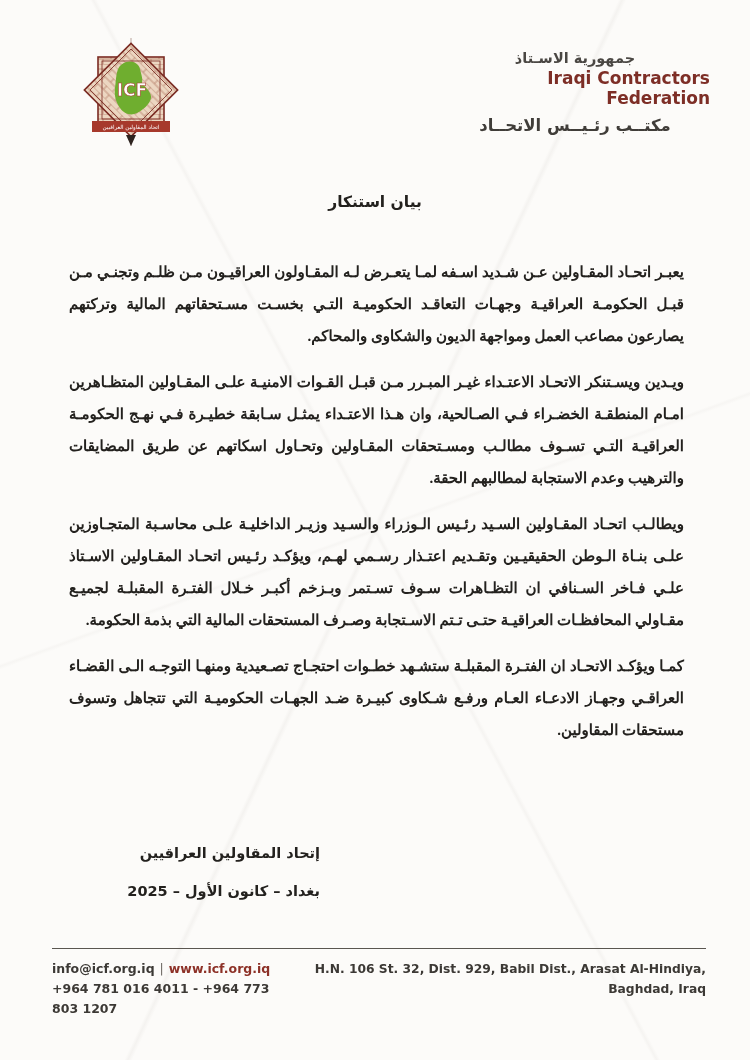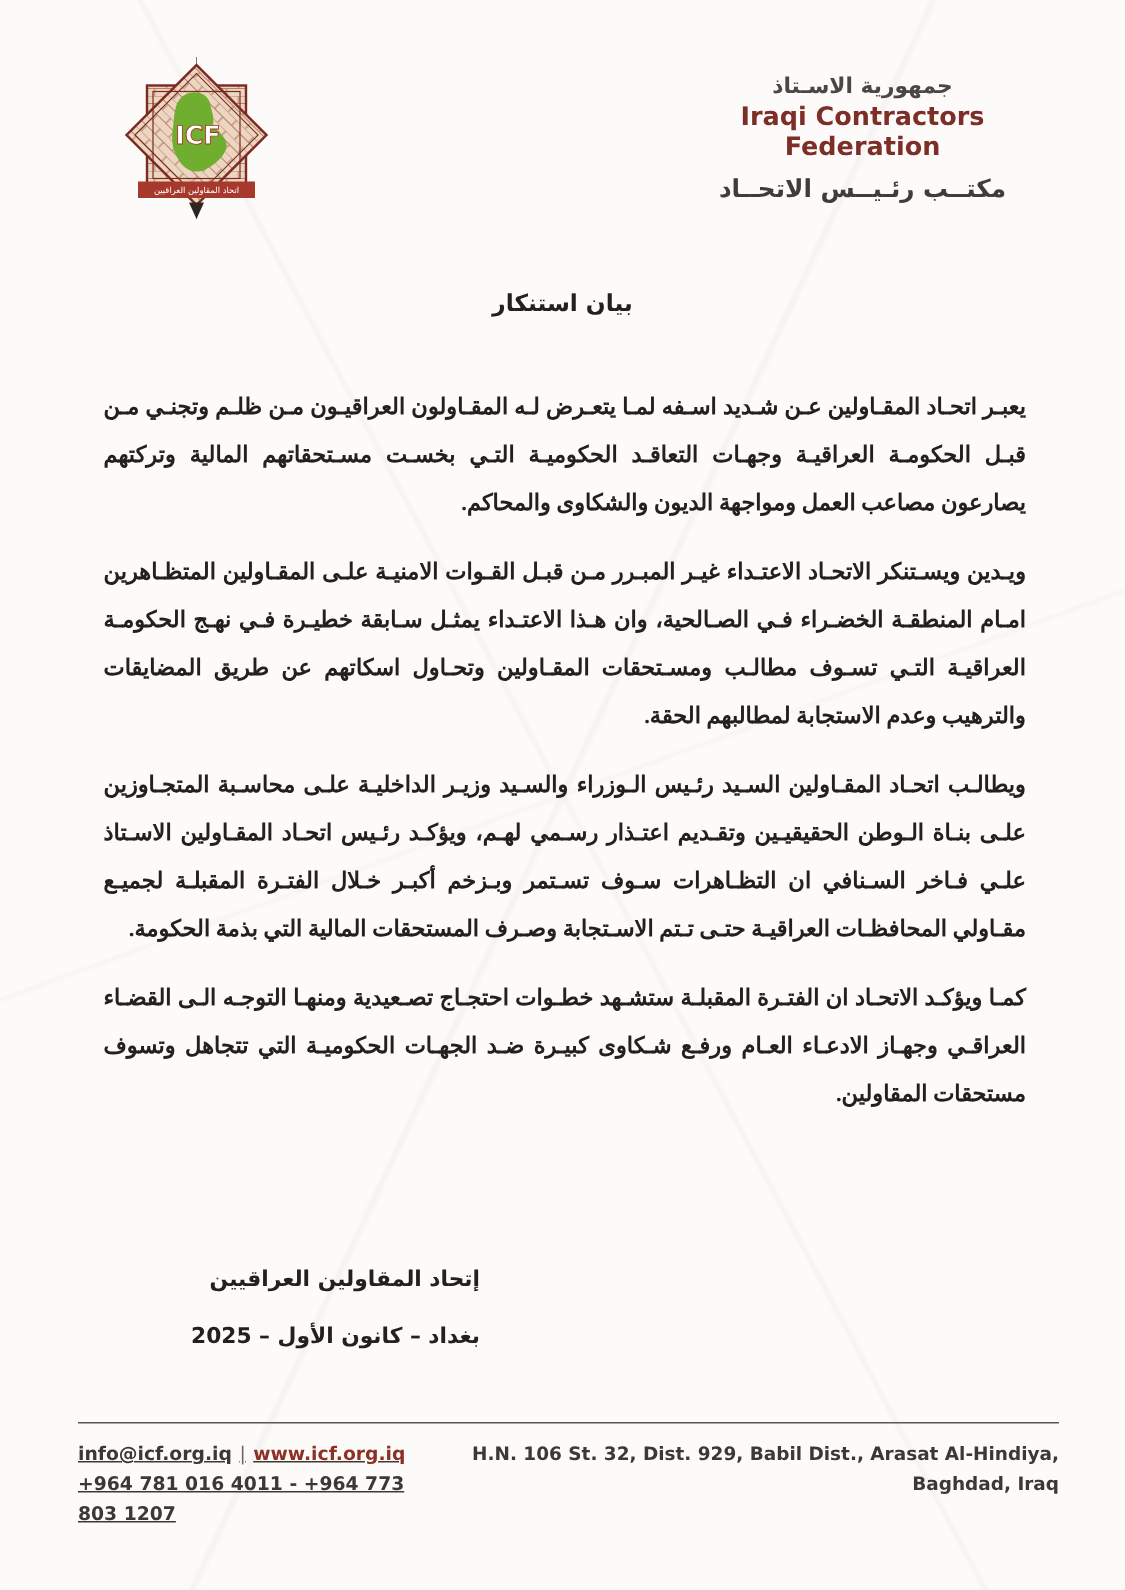--- a/index.html
+++ b/index.html
@@ -17,21 +17,21 @@
       #fcfbf9;
   }
   
   .logo{position:absolute;left:70px;top:34px;width:122px;height:120px;text-align:right;}
   .header-text{
     position:absolute;right:40px;top:50px;width:270px;
     text-align:center;direction:rtl;
   }
   .ht-country{font-size:14.5px;font-weight:700;color:#4a4743;letter-spacing:1px;}
   .ht-org-ar{font-size:20px;font-weight:700;color:#7d2e26;margin-top:4px;}
-  .ht-org-en{font-size:17px;font-weight:700;color:#7d2e26;direction:ltr;margin-top:2px;}
+  .ht-org-en{font-size:17px;font-weight:700;color:#7d2e26;direction:ltr;margin-top:2px;text-align:right;}
   .ht-office{font-size:16.5px;font-weight:700;color:#403d39;margin-top:8px;letter-spacing:1px;}
   
   .stmt-title{
     position:absolute;top:193px;left:0;width:100%;
     text-align:center;font-size:15.5px;font-weight:700;color:#23211e;direction:rtl;
   }
   
   .body-text{
     position:absolute;top:256px;left:66px;right:66px;
     direction:rtl;text-align:justify;
@@ -42,21 +42,21 @@
   .signature{
     position:absolute;top:845px;left:100px;width:220px;
     text-align:right;direction:rtl;
     font-size:14.5px;font-weight:700;color:#23211e;
   }
   .signature .sig-date{margin-top:22px;direction:rtl;}
   
   .footer{position:absolute;top:948px;left:52px;right:44px;}
   .footer-rule{border:none;border-top:1.6px solid #5a5650;margin:0 0 10px 0;}
   .footer-cols{display:flex;justify-content:space-between;align-items:flex-start;}
-  .f-left{text-align:left;font-size:12.5px;font-weight:700;color:#3c3935;line-height:20px;text-decoration:underline;}
+  .f-left{text-align:left;font-size:12.5px;font-weight:700;color:#3c3935;line-height:20px;}
   .f-left .website{color:#8d3127;}
   .f-left .sep{color:#6b6661;padding:0 5px;font-weight:400;}
   .f-right{text-align:right;line-height:20px;}
   .f-addr-ar{direction:rtl;font-size:12px;font-weight:700;color:#3c3935;}
   .f-addr-en{font-size:12.3px;font-weight:700;color:#3c3935;}
 </style>
 </head>
 <body>
 
 <div class="page">

